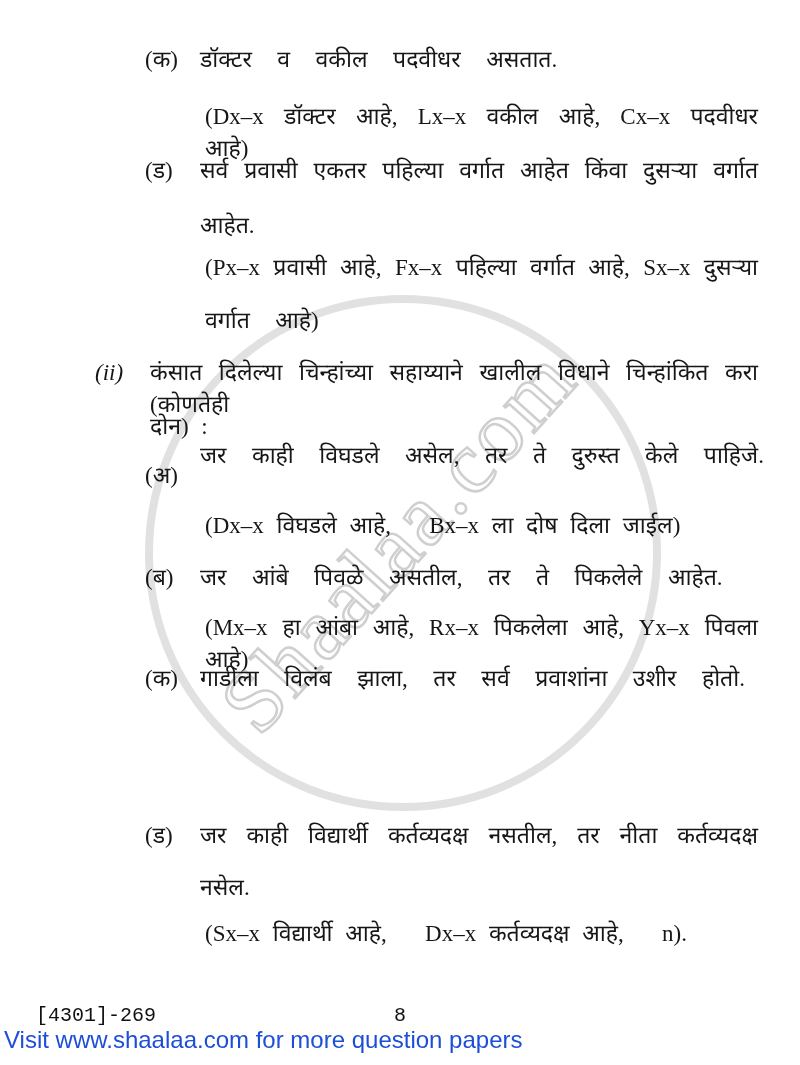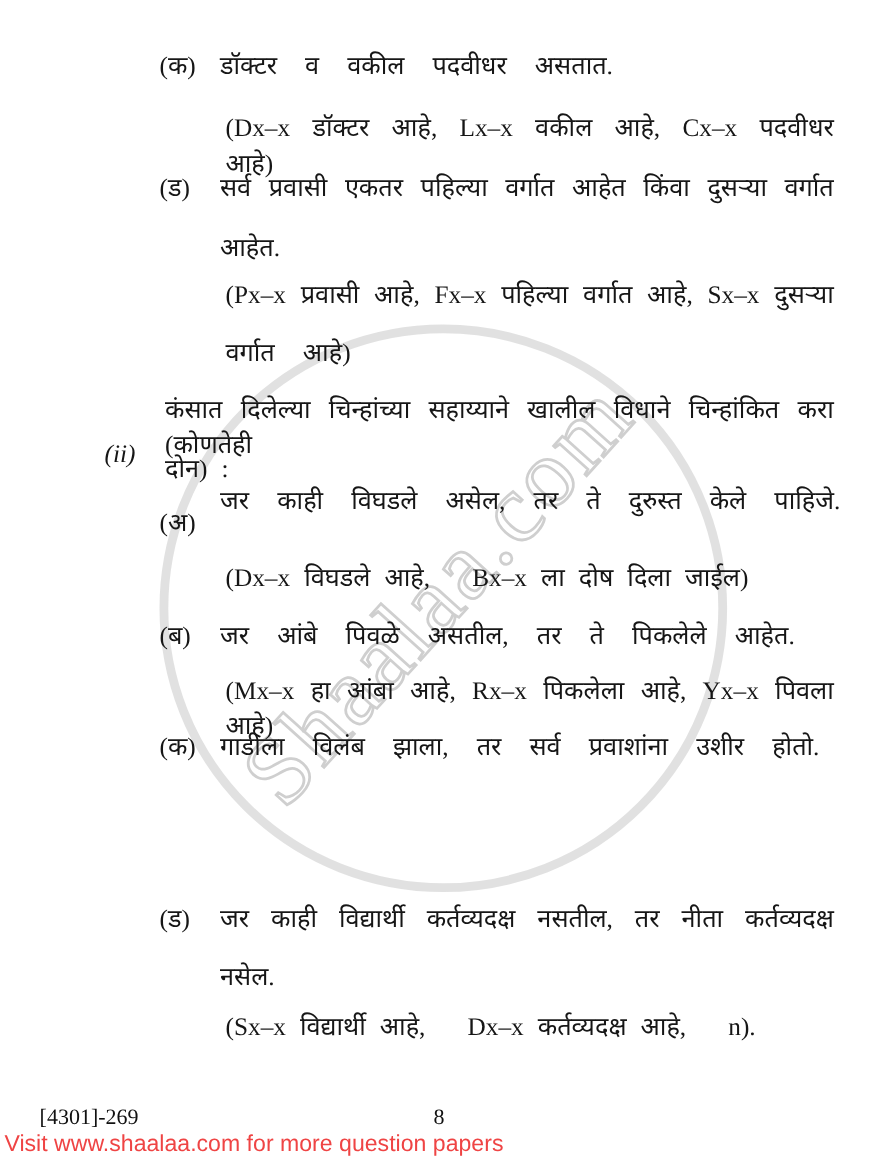--- a/index.html
+++ b/index.html
@@ -23,30 +23,30 @@
   }
   
   .lbl,.txt{
     position:absolute;font-size:23px;line-height:32px;
     white-space:pre;word-spacing:7px;
   }
   .just{
     white-space:normal;text-align:justify;text-align-last:justify;
     -moz-text-align-last:justify;
   }
-  .it{font-style:italic;margin-top:40px;}
+  .it{font-style:italic;}
   .b{font-weight:normal;}
   
   .foot{
     position:absolute;font-size:20px;line-height:26px;
-    font-family:Liberation Serif, serif;color:#111;text-align:right;
+    font-family:Liberation Mono, monospace;color:#111;text-align:right;
   }
   .visit{
-    position:absolute;font-size:21px;line-height:27px;
-    font-family:"Liberation Sans","DejaVu Sans",sans-serif;color:#ef4444;
+    position:absolute;font-size:24px;line-height:27px;
+    font-family:"Liberation Sans","DejaVu Sans",sans-serif;color:#1d4ed8;
     white-space:pre;
   }
 </style>
 </head>
 <body>
 
 <div class="page">
 
   <div class="wm-ellipse"></div>
   <div class="wm-text">Shaalaa.com</div>

